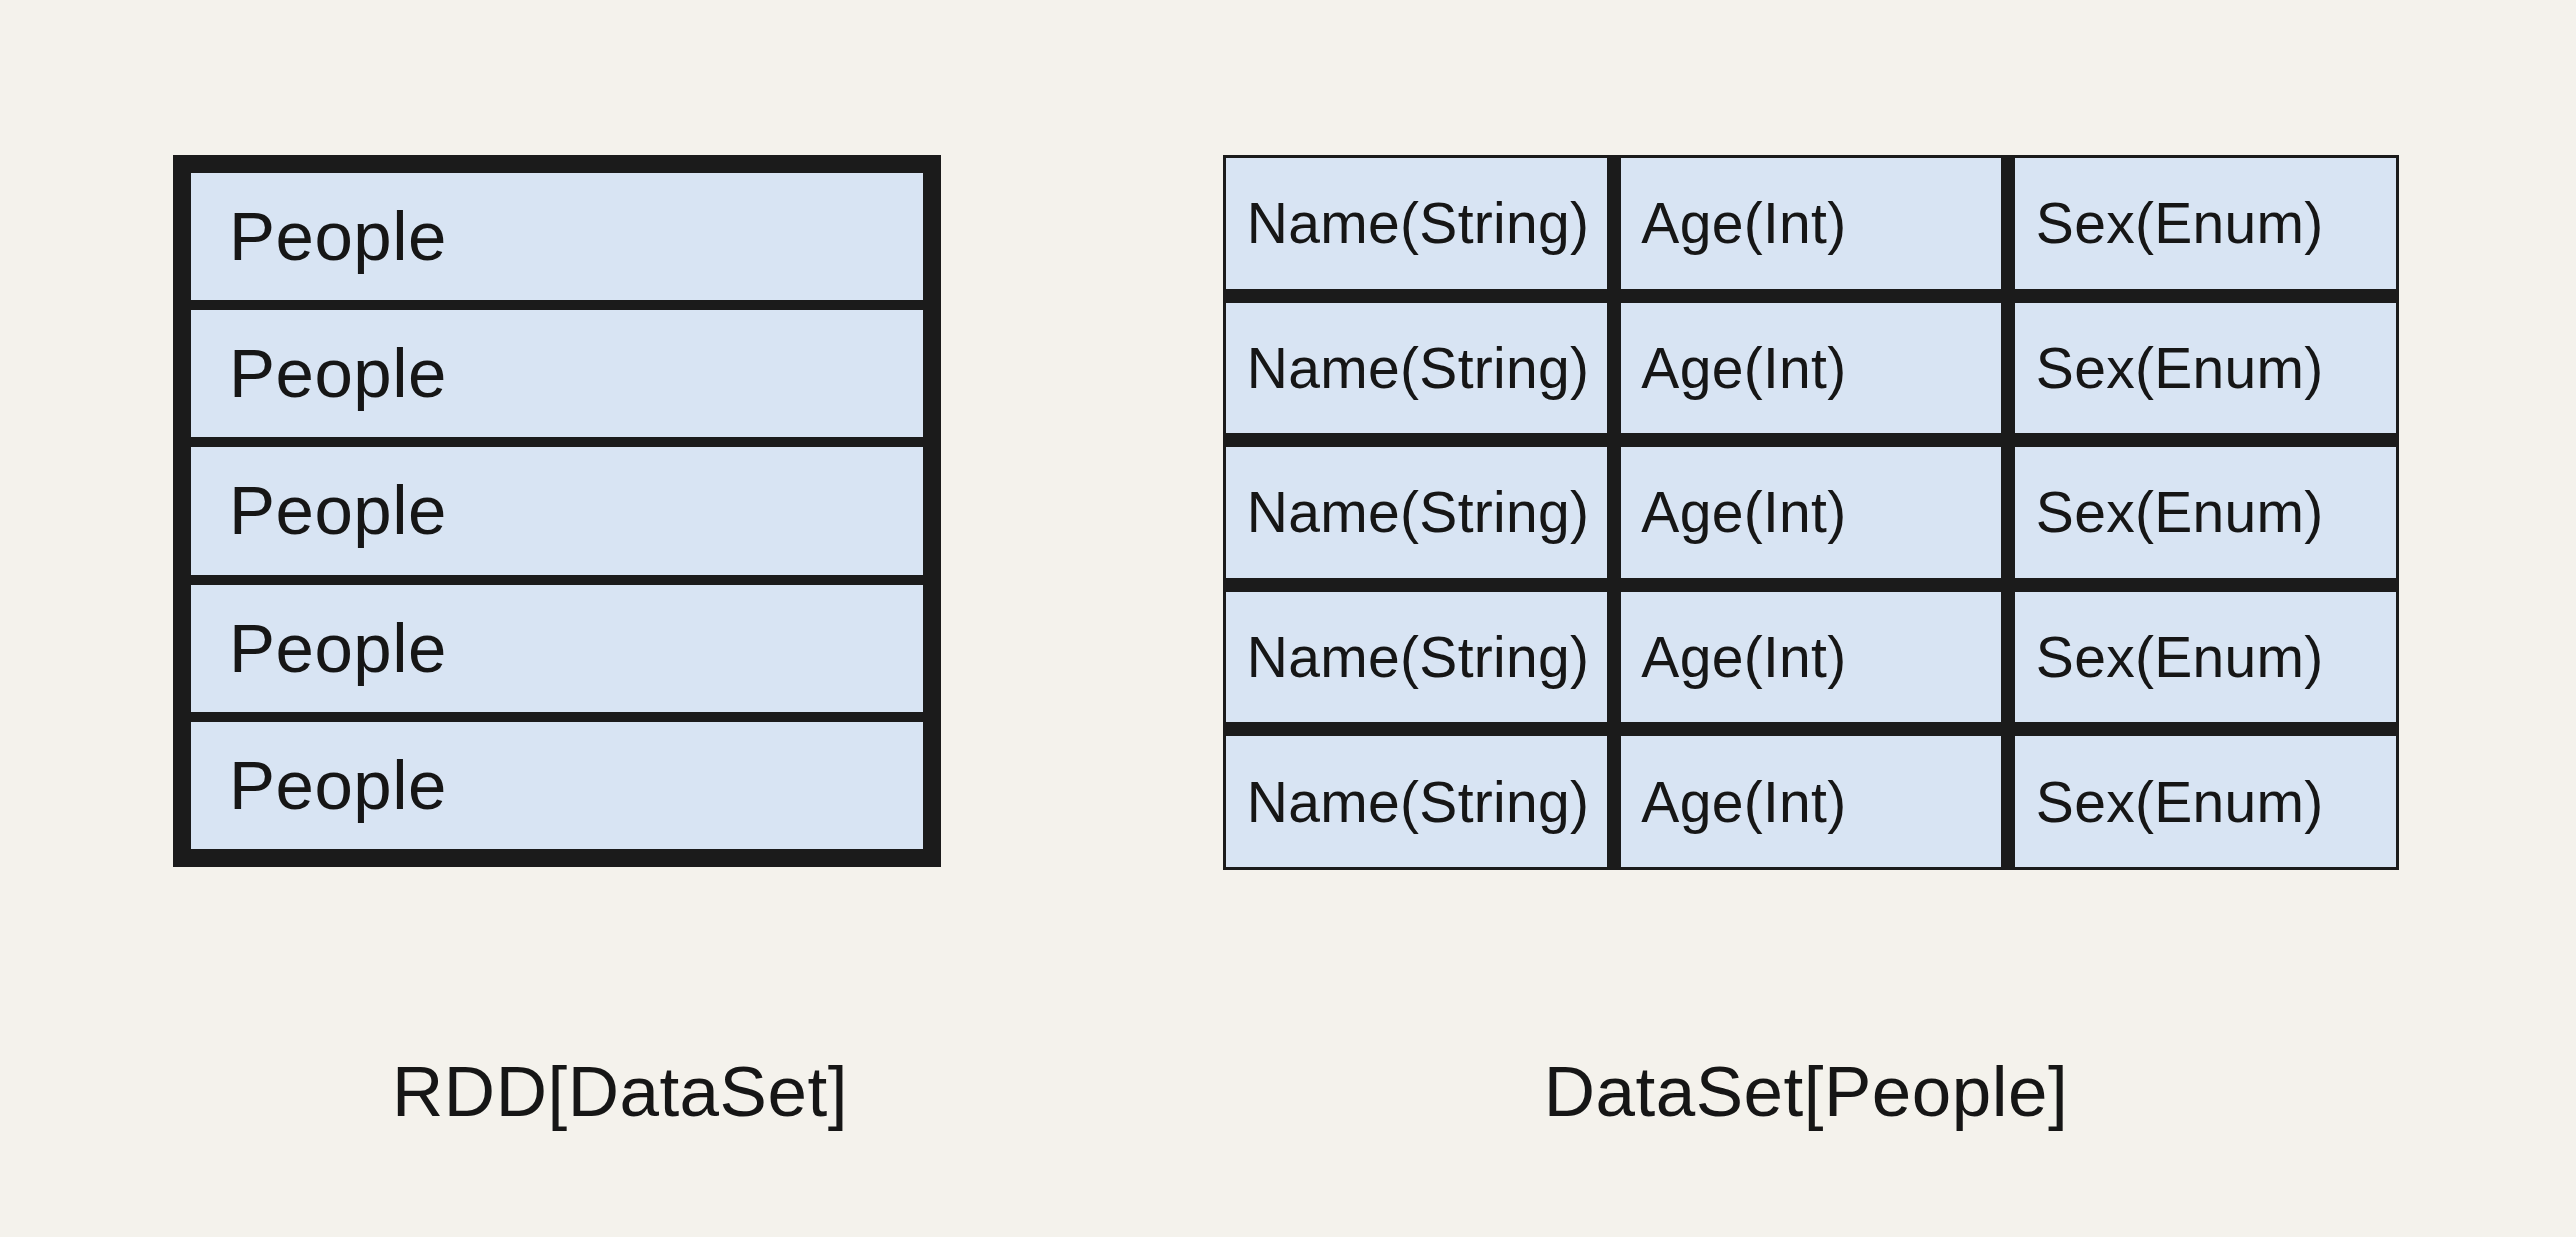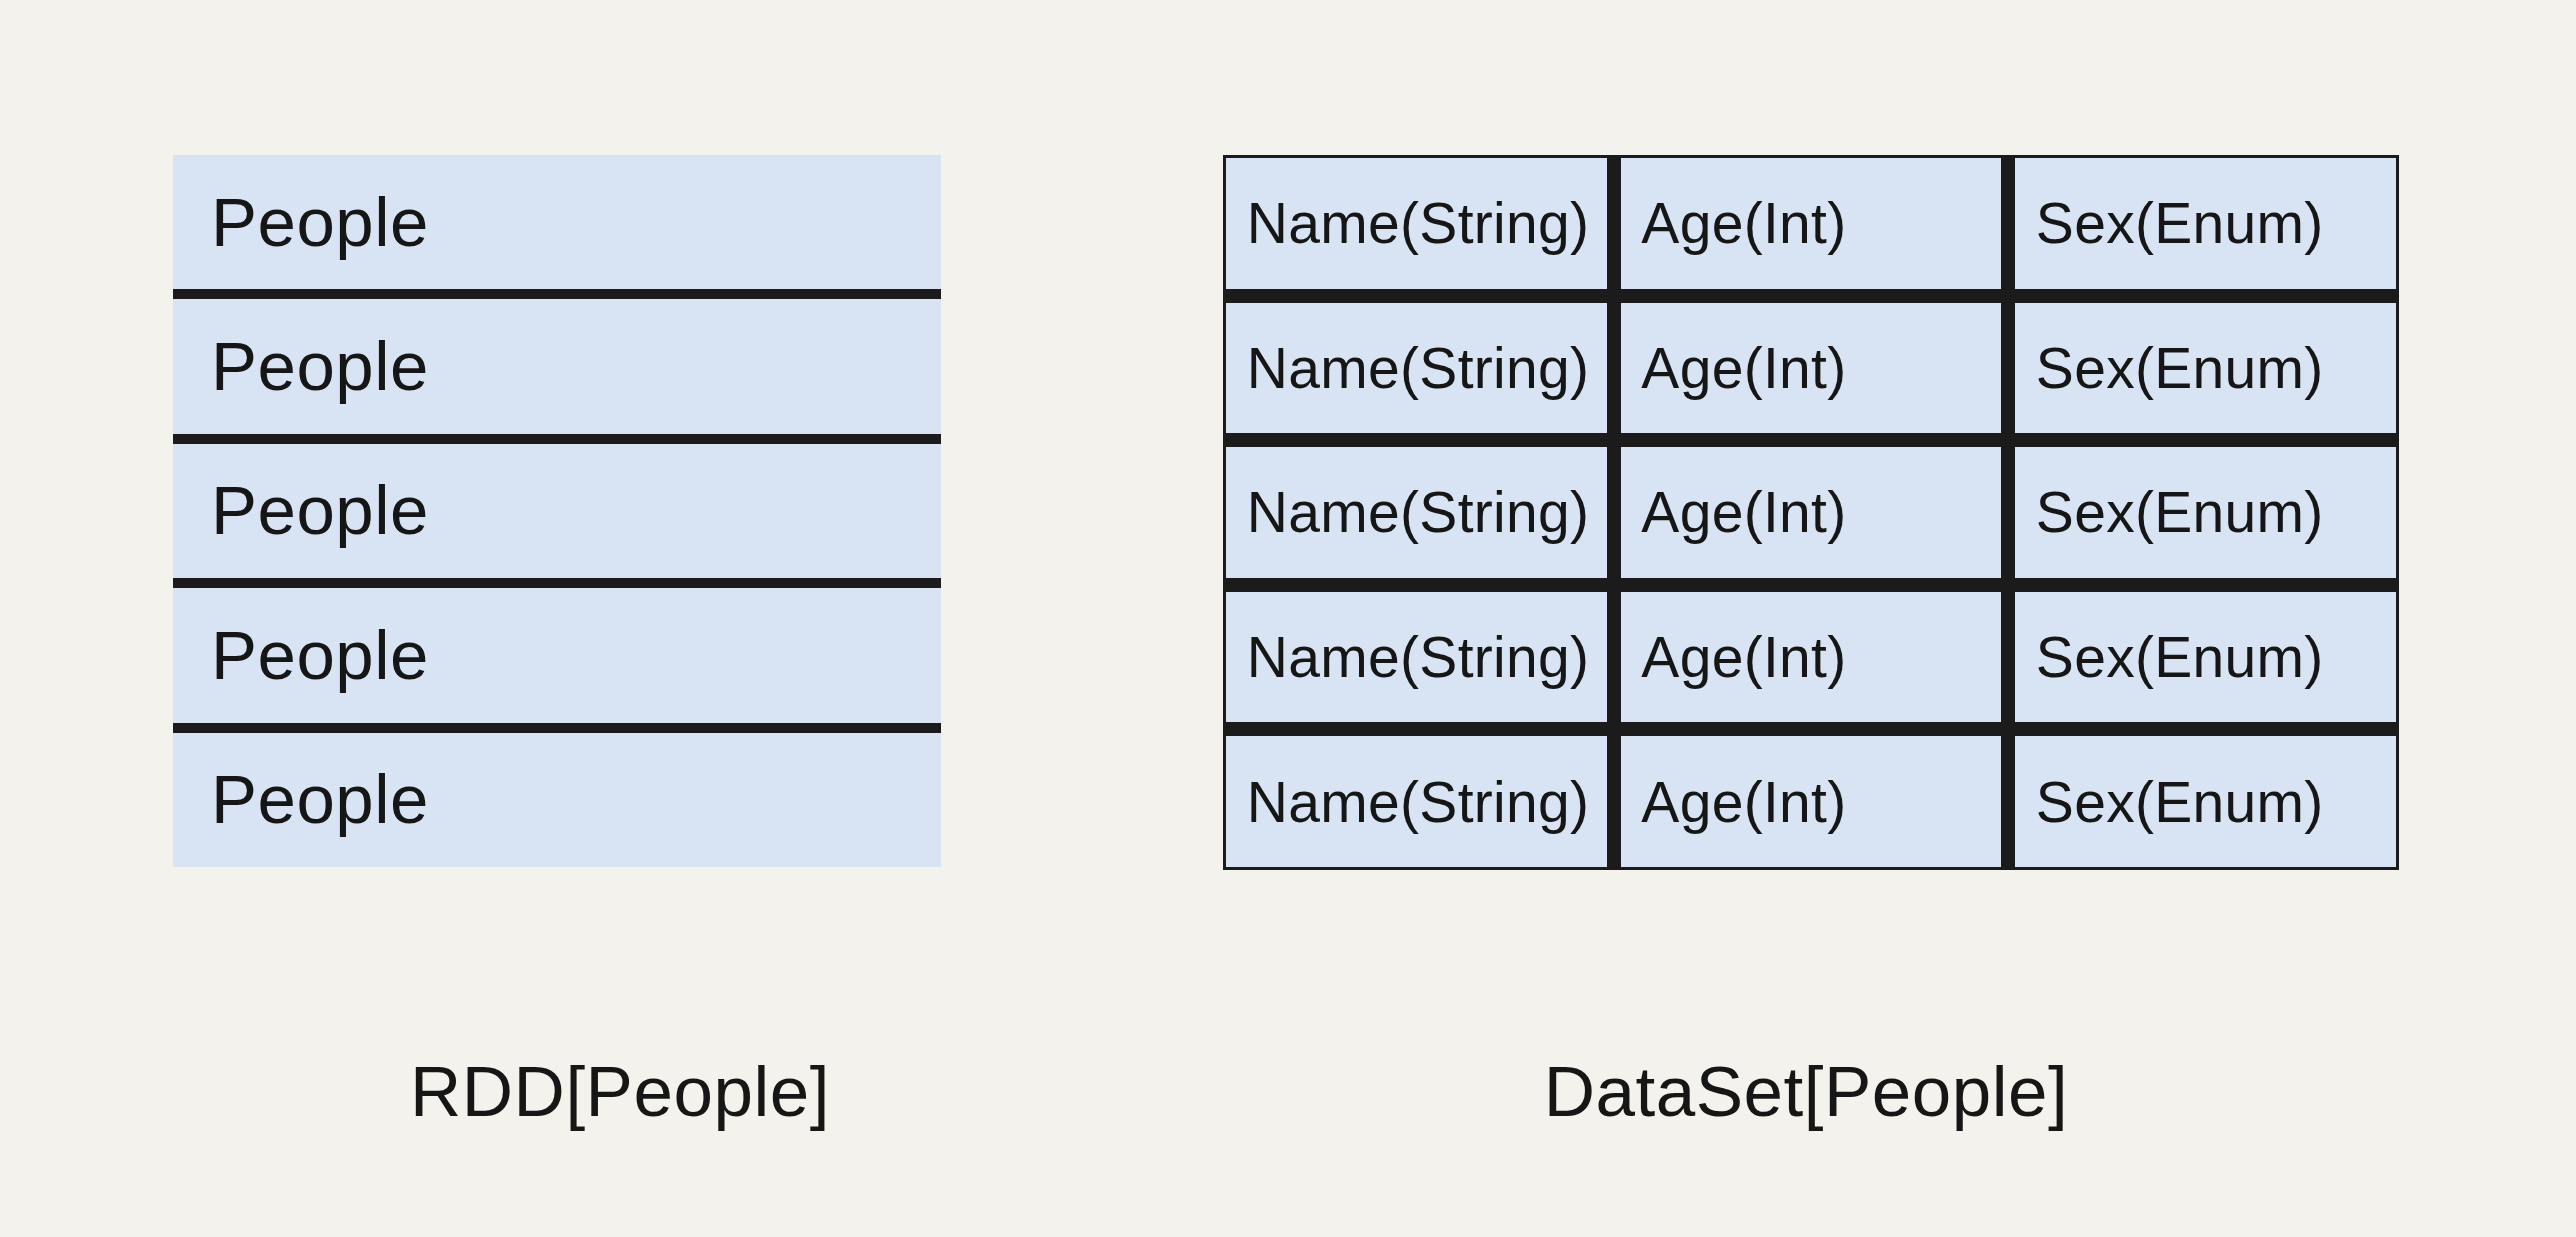--- a/index.html
+++ b/index.html
@@ -20,21 +20,21 @@
     position: absolute;
     left: 173px;
     top: 155px;
     width: 768px;
     height: 712px;
     box-sizing: border-box;
     background: var(--line, #1b1b1b);
     display: grid;
     grid-template-rows: repeat(5, 1fr);
     gap: 10px;
-    padding: 0;
+    padding: 18px;
   }
   .rdd-cell {
     background: var(--cell, #d8e4f3);
     display: flex;
     align-items: center;
     padding-left: 38px;
     font-size: 69px;
     color: var(--text, #161616);
     letter-spacing: 0.5px;
   }
@@ -103,18 +103,18 @@
       <div class="dataset-cell">Age(Int)</div>
       <div class="dataset-cell">Sex(Enum)</div>
       <div class="dataset-cell">Name(String)</div>
       <div class="dataset-cell">Age(Int)</div>
       <div class="dataset-cell">Sex(Enum)</div>
       <div class="dataset-cell">Name(String)</div>
       <div class="dataset-cell">Age(Int)</div>
       <div class="dataset-cell">Sex(Enum)</div>
     </div>
 
-  <div class="caption caption-rdd">RDD[People]</div>
+  <div class="caption caption-rdd">RDD[DataSet]</div>
 
   <div class="caption caption-dataset">DataSet[People]</div>
 
 </div>
 
 
 </body></html>

